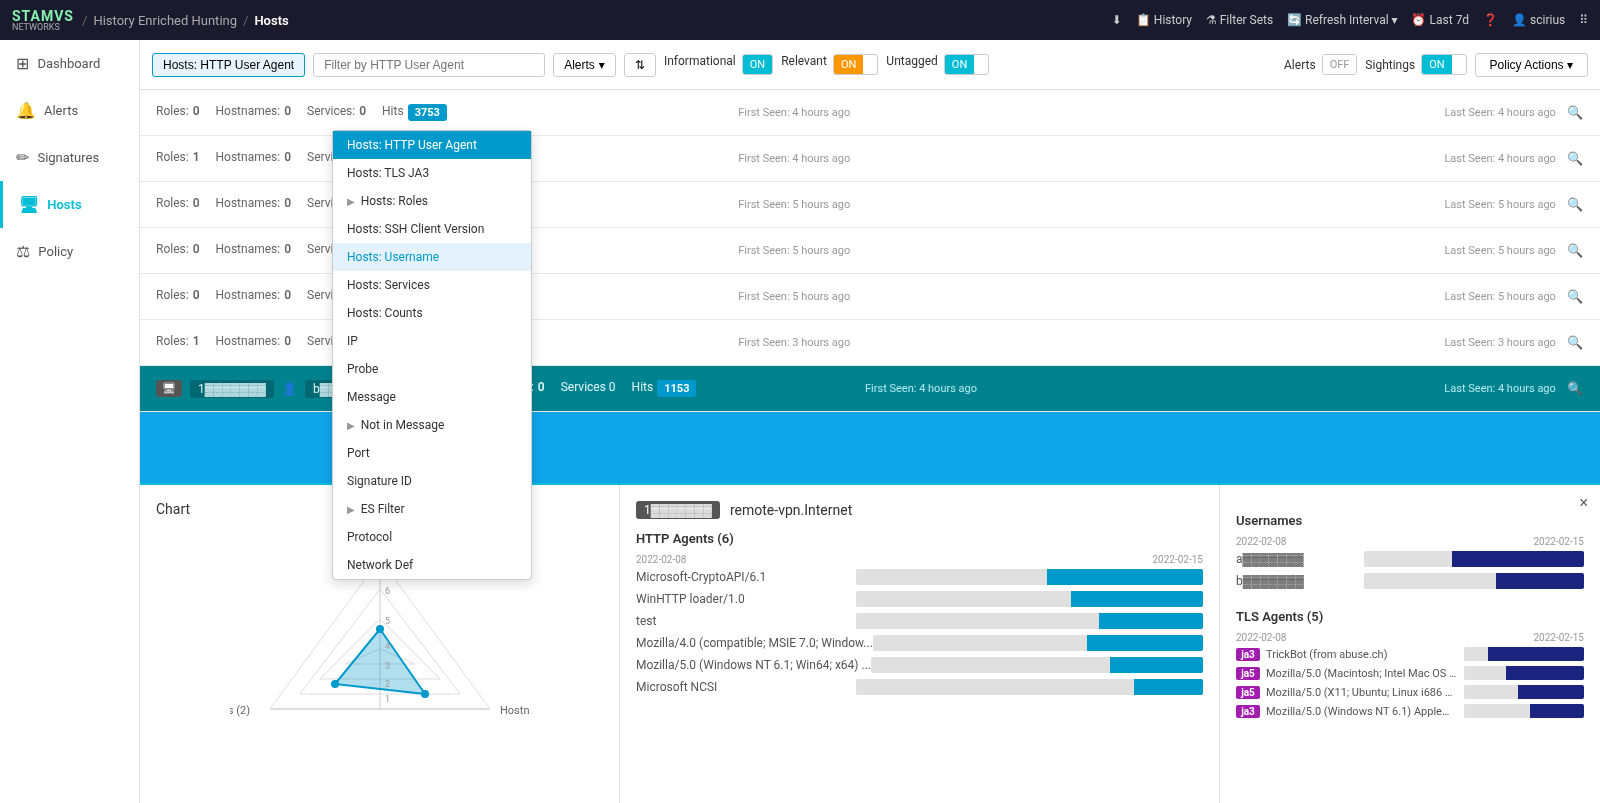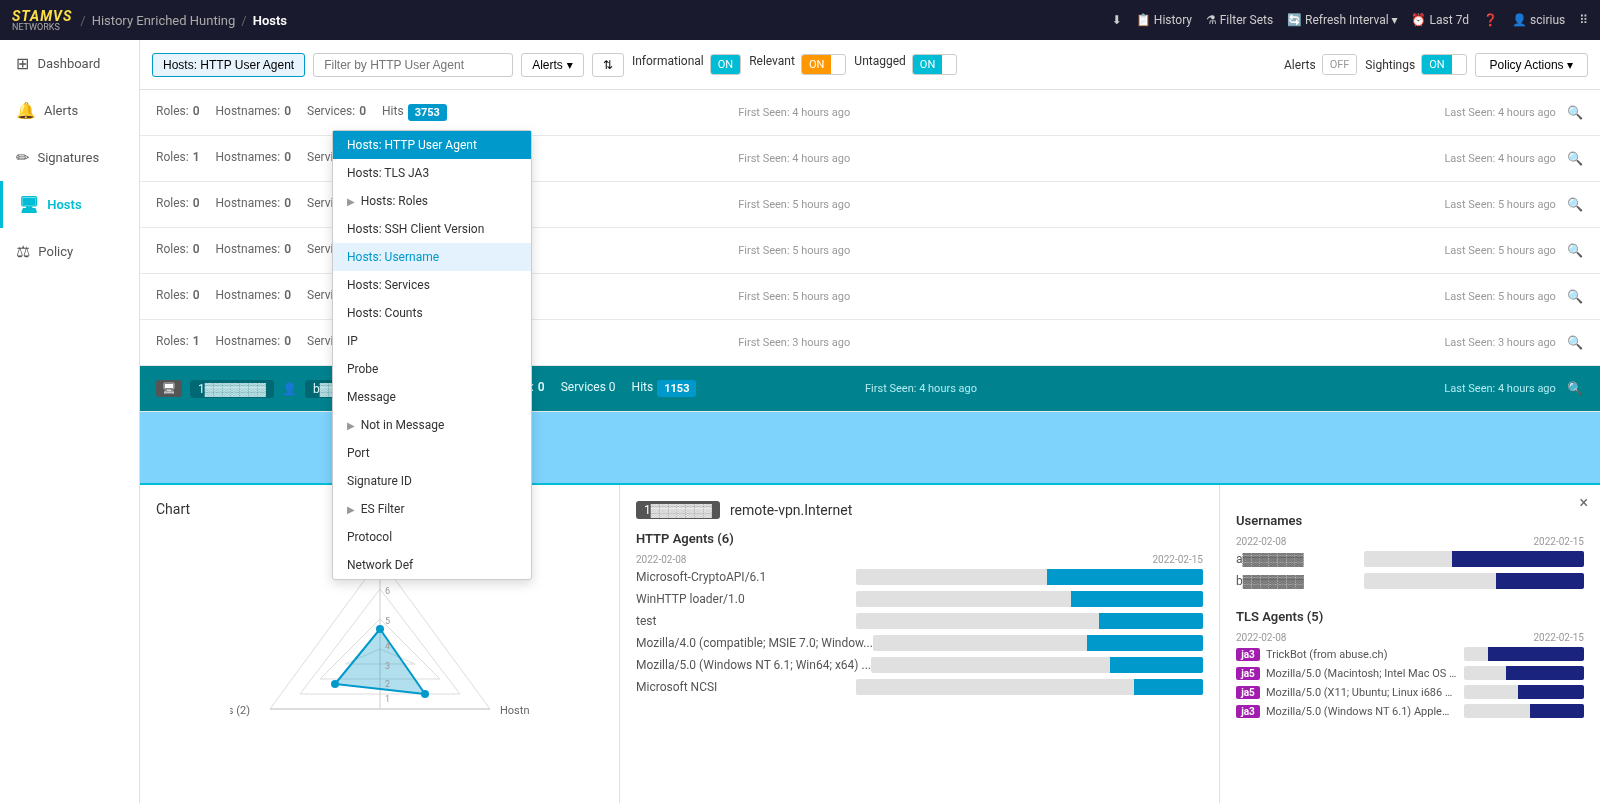--- a/index.html
+++ b/index.html
@@ -12,21 +12,21 @@
       display: flex;
       align-items: center;
       padding: 0 12px;
       color: #fff;
       gap: 8px;
       position: fixed;
       top: 0; left: 0; right: 0;
       z-index: 1000;
     }
     .logo { display: flex; align-items: center; gap: 6px; }
-    .logo-text { font-weight: 700; font-size: 14px; color: #fde047; letter-spacing: 1px; font-style: italic; }
+    .logo-text { font-weight: 700; font-size: 14px; color: #86efac; letter-spacing: 1px; }
     .logo-sub { font-size: 9px; color: #aaa; }
     .breadcrumb { display: flex; align-items: center; gap: 6px; color: #ccc; font-size: 13px; }
     .breadcrumb-current { color: #fff; font-weight: 600; }
     .nav-right { margin-left: auto; display: flex; align-items: center; gap: 14px; color: #ccc; font-size: 12px; }
     .nav-right-item { display: flex; align-items: center; gap: 4px; cursor: pointer; }
 
     
     .sidebar {
       position: fixed;
       top: 40px; left: 0; bottom: 0;
@@ -79,21 +79,21 @@
       display: flex;
       align-items: center;
       gap: 4px;
     }
     .dropdown-btn.active { background: #e8f4fd; border-color: #0099cc; }
     .filter-input {
       border: 1px solid #ccc;
       border-radius: 3px;
       padding: 4px 10px;
       font-size: 12px;
-      width: 200px;
+      width: 232px;
       color: #999;
     }
     .alerts-btn {
       background: #fff;
       border: 1px solid #ccc;
       border-radius: 3px;
       padding: 4px 10px;
       font-size: 12px;
       cursor: pointer;
       display: flex;
@@ -138,21 +138,21 @@
       color: #333;
     }
     .dropdown-menu-item.selected { background: #e3f2fd; color: #0099cc; }
     .dropdown-menu-item.highlighted { background: #0099cc; color: #fff; }
     .dropdown-menu-item .arrow { color: #999; font-size: 10px; }
 
     
     .host-list {
       flex: 1;
       overflow-y: auto;
-      background: #7dd3fc;
+      background: #0ea5e9;
       text-align: center;
     }
     .host-row {
       background: #fff;
       border-bottom: 1px solid #e8e8e8;
       padding: 10px 16px;
       display: flex;
       align-items: center;
       gap: 12px;
       min-height: 46px;

